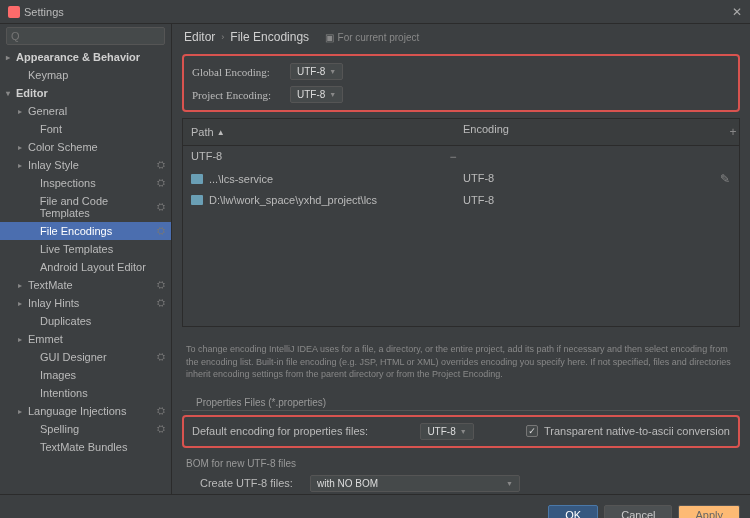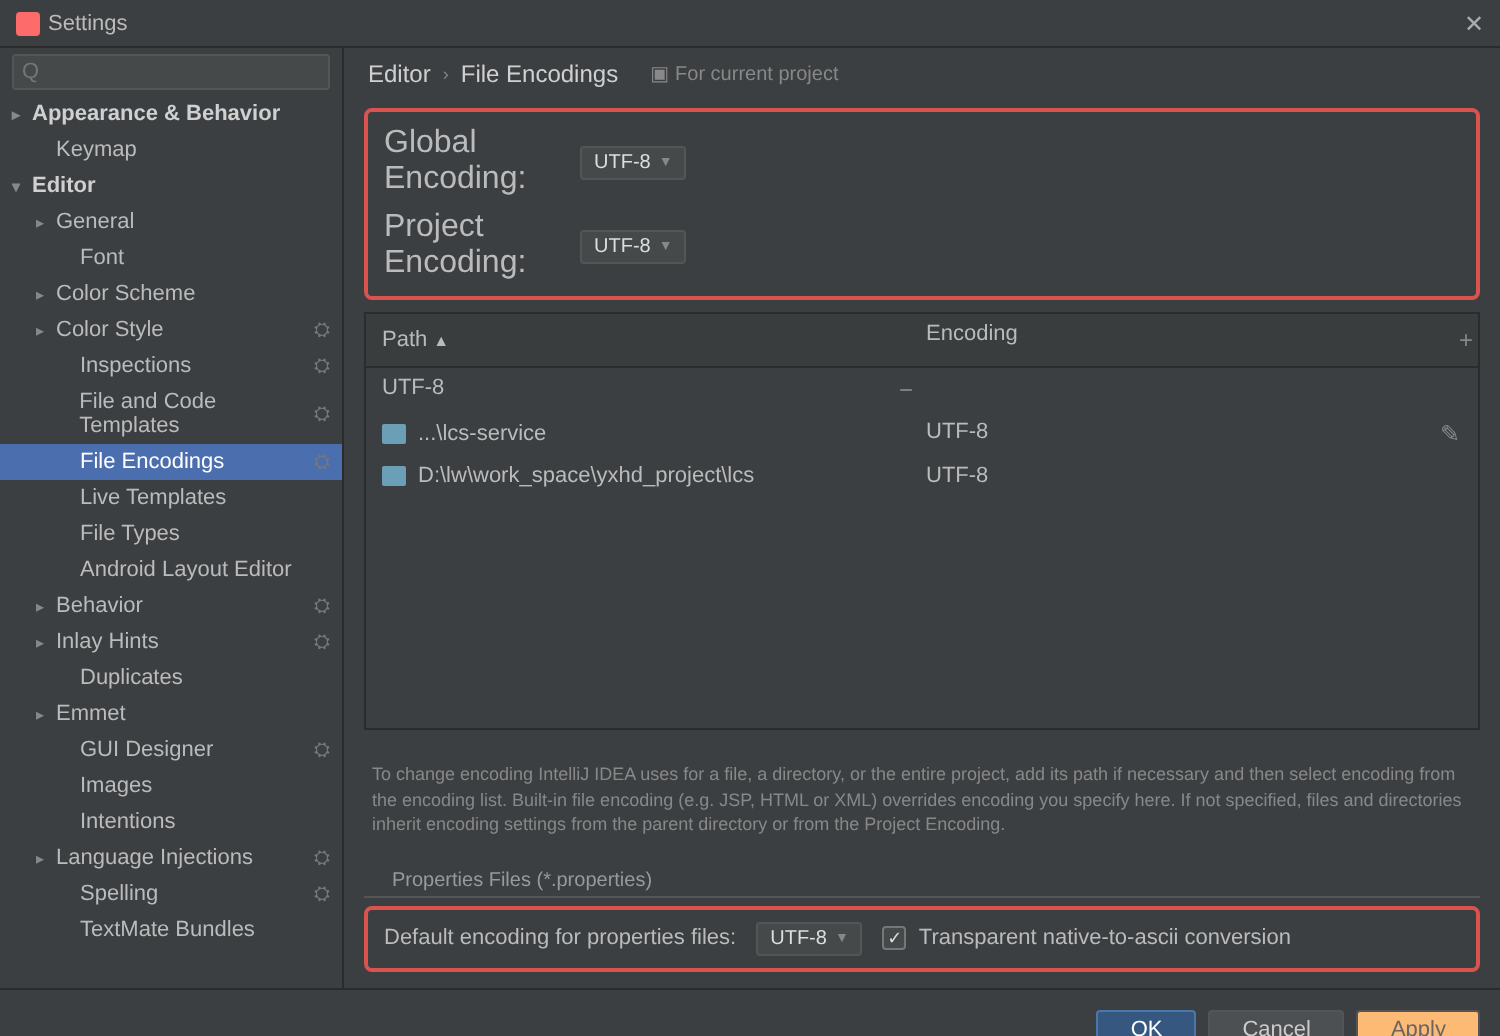--- a/index.html
+++ b/index.html
@@ -19,39 +19,39 @@
 .tree-item .gear { margin-left: auto; color: #777; font-size: 10px; }
 .indent-1 { padding-left: 18px; }
 .indent-2 { padding-left: 30px; }
 .content { flex: 1; background: #3c3f41; overflow-y: auto; position: relative; }
 .breadcrumb { display: flex; align-items: center; padding: 6px 12px; font-size: 12px; gap: 6px; }
 .breadcrumb .bc { color: #d0d0d0; }
 .breadcrumb .sep { color: #888; font-size: 9px; }
 .breadcrumb .proj { color: #888; font-size: 10px; display: flex; align-items: center; gap: 3px; margin-left: 10px; }
 .highlight-box { border: 2px solid #d9534f; border-radius: 4px; margin: 4px 10px; padding: 4px 8px; }
 .enc-row { display: flex; align-items: center; padding: 3px 0; gap: 8px; }
-.enc-row label { width: 90px; color: #bbb; font-size: 16px; }
+.enc-row label { width: 90px; color: #bbb; font-size: 11px; font-family: Liberation Serif, serif; }
 .dropdown { background: #45494a; border: 1px solid #555; color: #ddd; font-size: 10px; padding: 2px 6px; border-radius: 2px; display: inline-flex; align-items: center; gap: 4px; cursor: pointer; }
 .dropdown .arrow { font-size: 7px; color: #888; }
 .table { margin: 6px 10px; border: 1px solid #2b2b2b; }
 .table-header { display: flex; background: #3a3d3e; border-bottom: 1px solid #2b2b2b; }
 .th { padding: 4px 8px; font-size: 11px; color: #bbb; }
 .th-path { flex: 1; display: flex; align-items: center; gap: 3px; text-align: center; }
 .th-enc { width: 260px; }
 .th-tools { width: 24px; }
 .table-body { min-height: 180px; }
 .tr { display: flex; padding: 2px 0; }
 .td-path { flex: 1; padding: 2px 8px; display: flex; align-items: center; gap: 6px; font-size: 11px; color: #bbb; }
 .td-enc { width: 260px; padding: 2px 8px; font-size: 11px; color: #bbb; }
 .td-tools { width: 24px; }
 .folder-icon { width: 12px; height: 10px; background: #6a9fb5; border-radius: 1px; }
 .helptext { padding: 10px 14px; font-size: 9px; color: #888; line-height: 1.4; }
 .section-label { padding: 6px 14px 2px; font-size: 10px; color: #999; }
 .section-label.bordered { border-bottom: 1px solid #555; margin: 0 10px; }
-.highlight-box2 { border: 2px solid #d9534f; border-radius: 4px; margin: 4px 10px; padding: 6px 8px; display: flex; align-items: center; gap: 10px; }
+.highlight-box2 { border: 2px solid #d9534f; border-radius: 4px; margin: 4px 10px; padding: 6px 8px; display: flex; align-items: center; gap: 10px; justify-content: space-between; }
 .highlight-box2 label { font-size: 11px; color: #bbb; }
 .checkbox-row { display: flex; align-items: center; gap: 6px; font-size: 11px; color: #bbb; }
 .checkbox { width: 12px; height: 12px; border: 1px solid #777; background: #45494a; display: inline-flex; align-items: center; justify-content: center; font-size: 9px; color: #ddd; border-radius: 2px; }
 .bom-row { display: flex; align-items: center; gap: 10px; padding: 4px 28px; }
 .bom-row label { font-size: 11px; color: #bbb; width: 100px; }
 .bom-row .dropdown.wide { min-width: 210px; justify-content: space-between; }
 .footer { height: 40px; background: #3c3f41; border-top: 1px solid #2b2b2b; display: flex; justify-content: flex-end; align-items: center; padding: 16px 10px; gap: 6px; }
 .btn { padding: 3px 16px; font-size: 11px; border-radius: 2px; cursor: pointer; border: 1px solid #555; }
 .btn.primary { background: #365880; color: #fff; border-color: #4a78a8; }
 .btn.secondary { background: #4c5052; color: #ccc; }
@@ -96,21 +96,21 @@
         <div class="tree-item indent-2">
           <span class="caret"></span>
           <span>Font</span>
         </div>
         <div class="tree-item indent-1">
           <span class="caret">▸</span>
           <span>Color Scheme</span>
         </div>
         <div class="tree-item indent-1">
           <span class="caret">▸</span>
-          <span>Color Style</span>
+          <span>Inlay Style</span>
           <span class="gear">⛭</span>
         </div>
         <div class="tree-item indent-2">
           <span class="caret"></span>
           <span>Inspections</span>
           <span class="gear">⛭</span>
         </div>
         <div class="tree-item indent-2">
           <span class="caret"></span>
           <span>File and Code Templates</span>
@@ -120,29 +120,25 @@
           <span class="caret"></span>
           <span>File Encodings</span>
           <span class="gear">⛭</span>
         </div>
         <div class="tree-item indent-2">
           <span class="caret"></span>
           <span>Live Templates</span>
         </div>
         <div class="tree-item indent-2">
           <span class="caret"></span>
-          <span>File Types</span>
-        </div>
-        <div class="tree-item indent-2">
-          <span class="caret"></span>
           <span>Android Layout Editor</span>
         </div>
         <div class="tree-item indent-1">
           <span class="caret">▸</span>
-          <span>Behavior</span>
+          <span>TextMate</span>
           <span class="gear">⛭</span>
         </div>
         <div class="tree-item indent-1">
           <span class="caret">▸</span>
           <span>Inlay Hints</span>
           <span class="gear">⛭</span>
         </div>
         <div class="tree-item indent-2">
           <span class="caret"></span>
           <span>Duplicates</span>
@@ -263,20 +259,24 @@
       </span>
       <span class="checkbox-row">
         <span class="checkbox">✓</span>
         <span>Transparent native-to-ascii conversion</span>
       </span>
     </div>
 
     <div class="section-label">BOM for new UTF-8 files</div>
     <div class="bom-row">
       <label>Create UTF-8 files:</label>
+      <span class="dropdown wide">
+        <span>with NO BOM</span>
+        <span class="arrow">▼</span>
+      </span>
     </div>
 
   </div>
 </div>
 
 <div class="footer">
   <span class="btn primary">OK</span>
   <span class="btn secondary">Cancel</span>
   <span class="btn disabled">Apply</span>
 </div>

